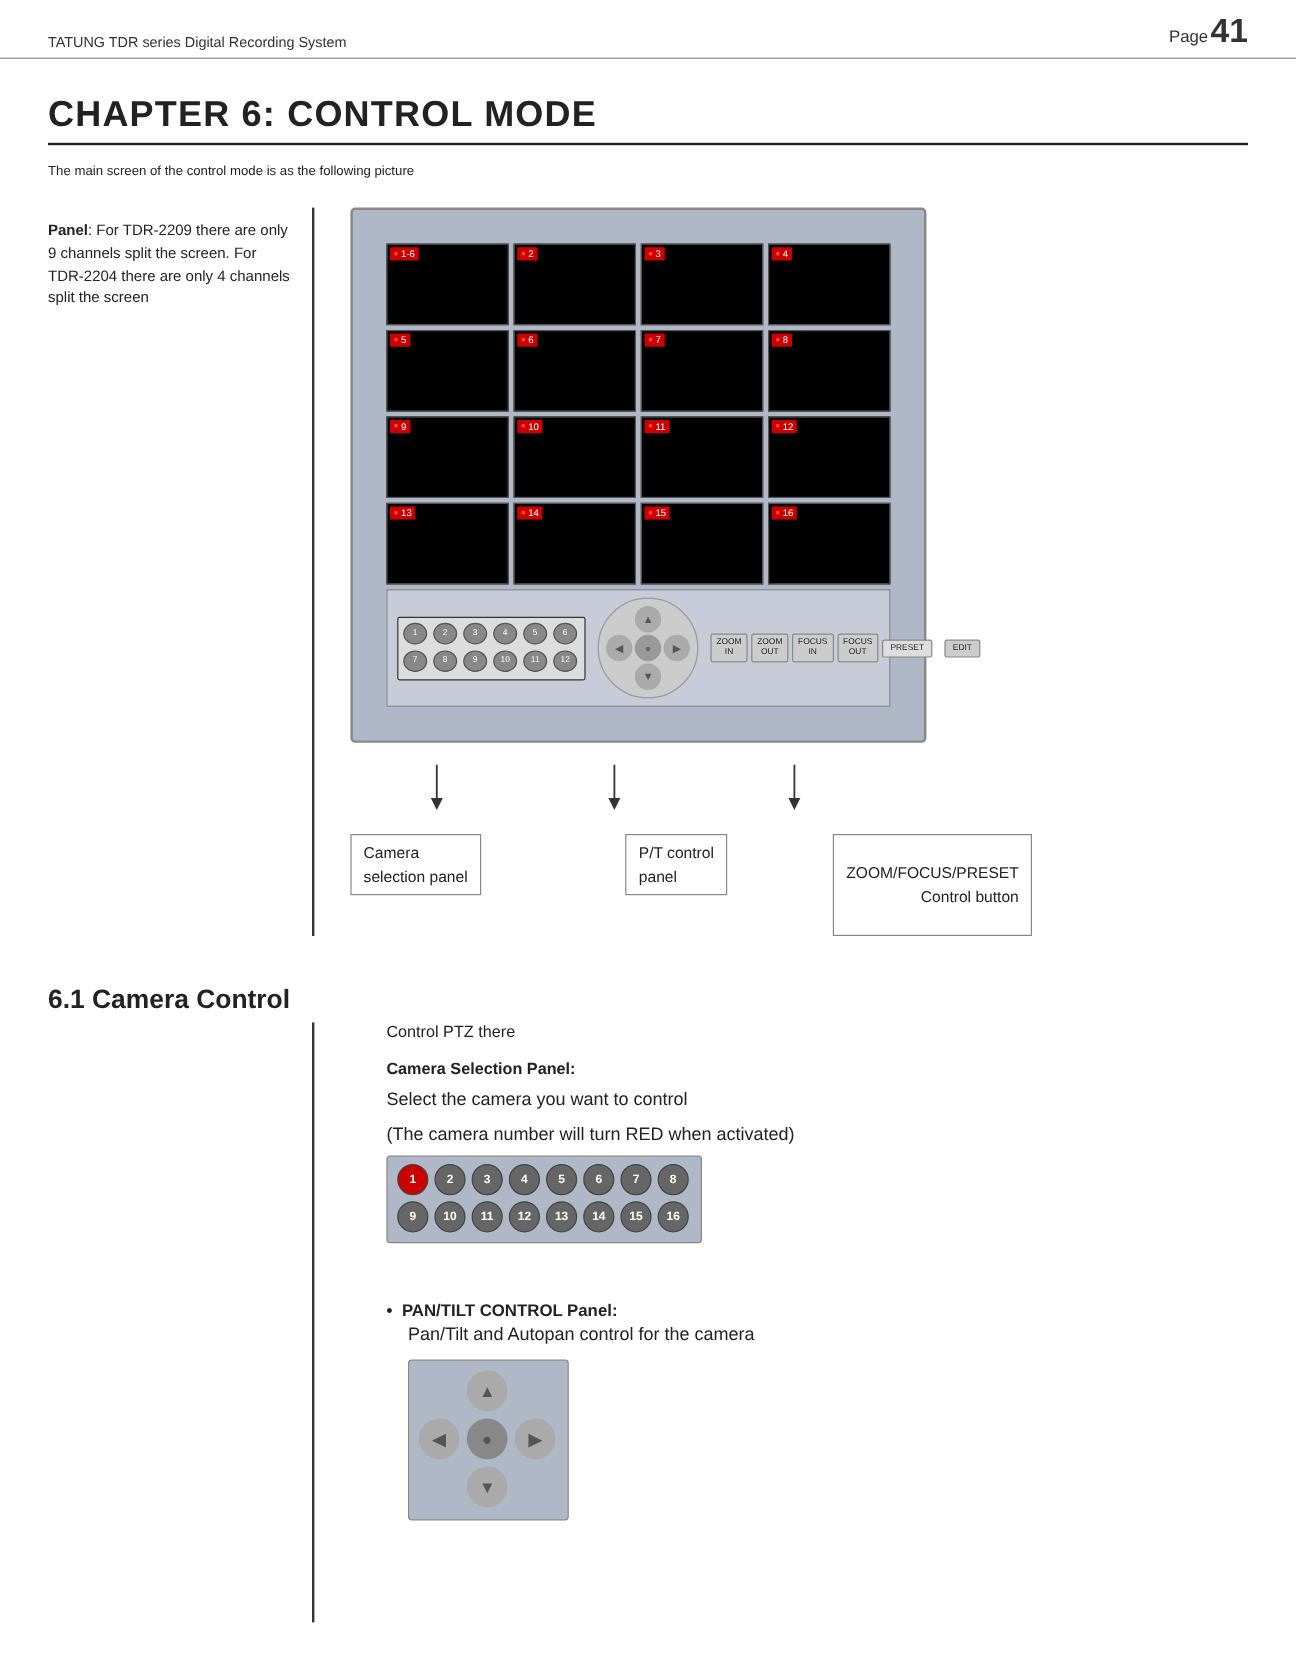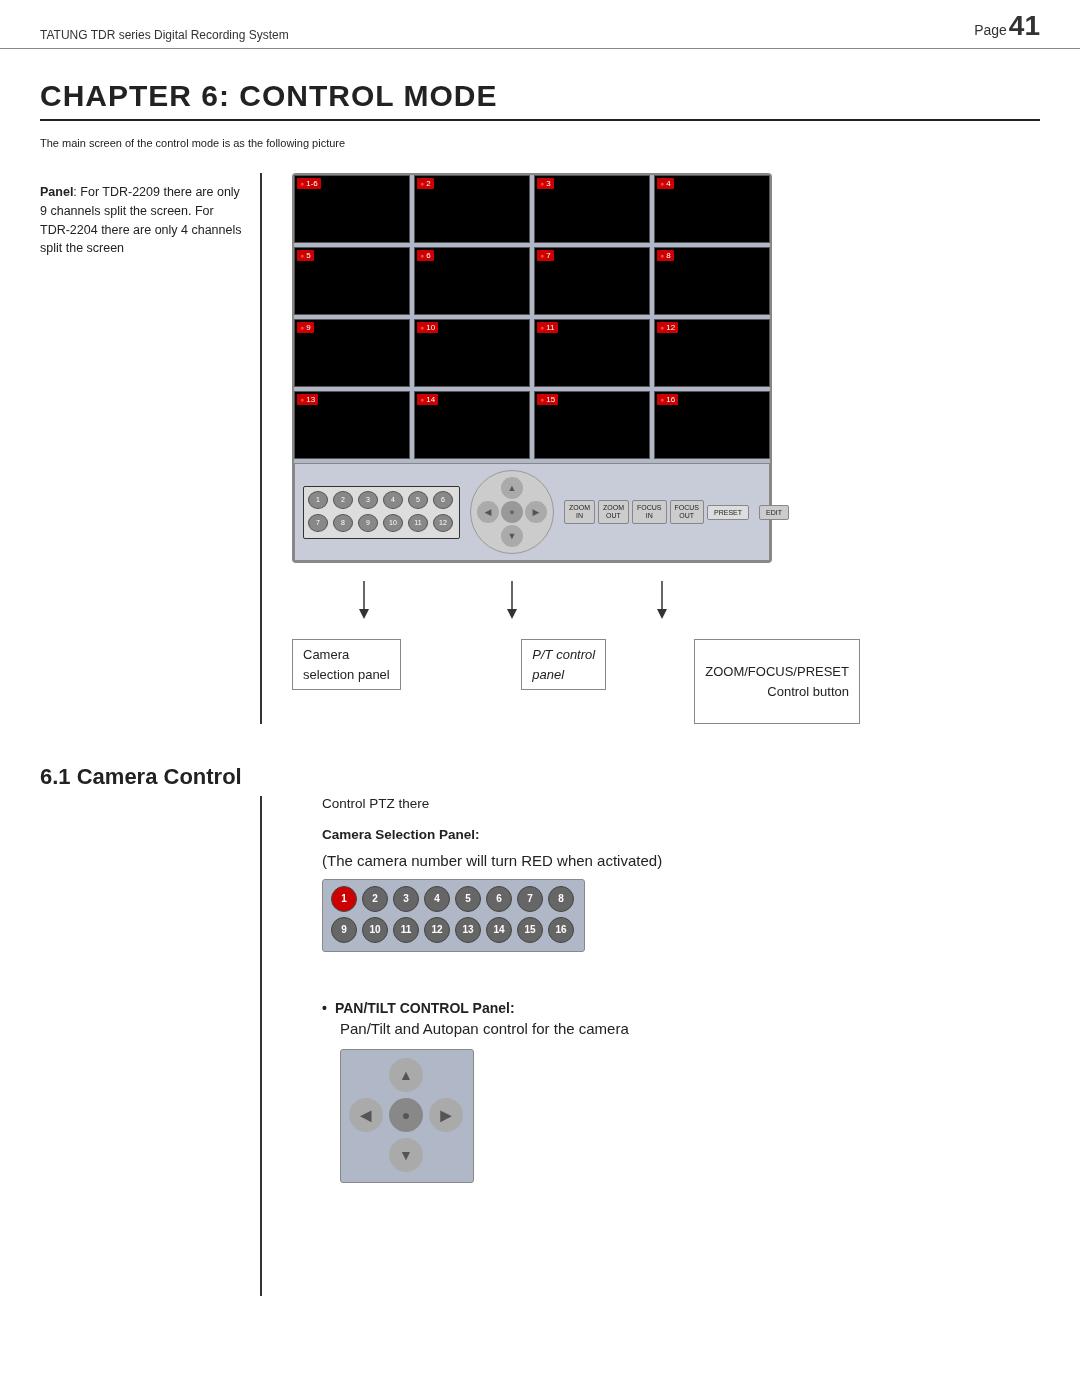--- a/index.html
+++ b/index.html
@@ -70,21 +70,21 @@
 
     .diagram-right {
       flex: 1;
     }
 
     
     .dvr-screen {
       background: #b0b8c8;
       border: 2px solid #888;
       border-radius: 4px;
-      padding: 0;
+      padding: 28px;
       width: 480px;
       margin-bottom: 18px;
     }
 
     .camera-grid {
       display: grid;
       grid-template-columns: repeat(4, 1fr);
       grid-template-rows: repeat(4, 68px);
       gap: 4px;
       background: #b0b8c8;
@@ -428,21 +428,21 @@
       </svg>
 
       
       <div style="display:flex; width:568px; gap:0;">
         <div style="flex:1; text-align:left;">
           <div style="border:1.5px solid #888; padding:5px 10px; font-size:13px; line-height:1.5; display:inline-block;">
             <span>Camera<br>selection panel</span>
           </div>
         </div>
         <div style="flex:1; text-align:left; padding-left:60px;">
-          <div style="border:1.5px solid #888; padding:5px 10px; font-size:13px; line-height:1.5; display:inline-block;font-style:italic;">
+          <div style="border:1.5px solid #888; padding:5px 10px; font-size:13px; line-height:1.5; display:inline-block;">
             <span>P/T control<br>panel</span>
           </div>
         </div>
         <div style="flex:1; text-align:right;">
           <div style="border:1.5px solid #888; padding:22px 10px; font-size:13px; line-height:1.5; display:inline-block;">
             <span>ZOOM/FOCUS/PRESET<br>Control button</span>
           </div>
         </div>
       </div>
     </div>
@@ -452,20 +452,21 @@
     <h2 class="section-title">6.1 Camera Control</h2>
     <div style="display:flex; gap:0;">
 
       <div style="width:220px; flex-shrink:0;"></div>
       <div class="divider-line" style="min-height:500px;"></div>
       <div style="flex:1; padding-left:30px;">
         <div class="section-sub">Control PTZ there</div>
 
         <div>
           <div class="panel-heading">Camera Selection Panel:</div>
+          <div class="panel-text">Select the camera you want to control</div>
           <div class="panel-text">(The camera number will turn RED when activated)</div>
 
           
           <div class="cam-selection-img">
             <div class="cam-sel-grid">
               <div class="cam-sel-btn active">1</div>
               <div class="cam-sel-btn">2</div>
               <div class="cam-sel-btn">3</div>
               <div class="cam-sel-btn">4</div>
               <div class="cam-sel-btn">5</div>

